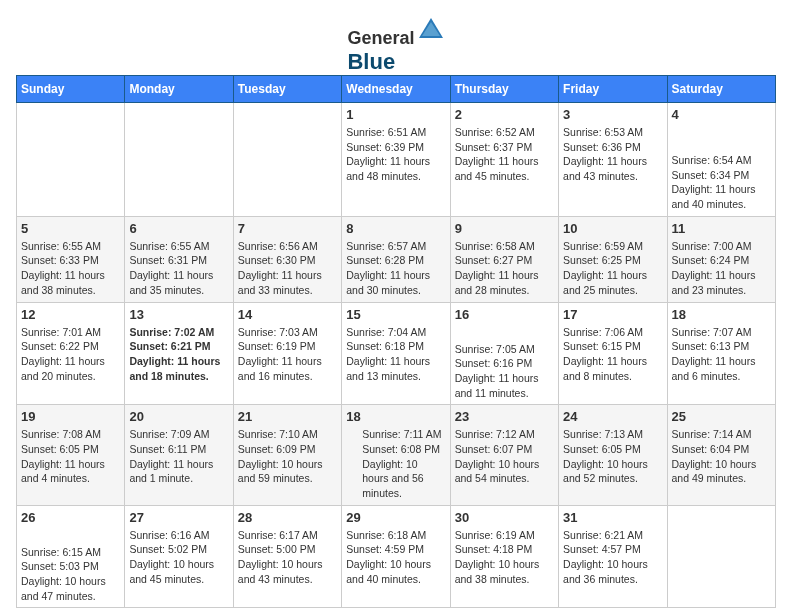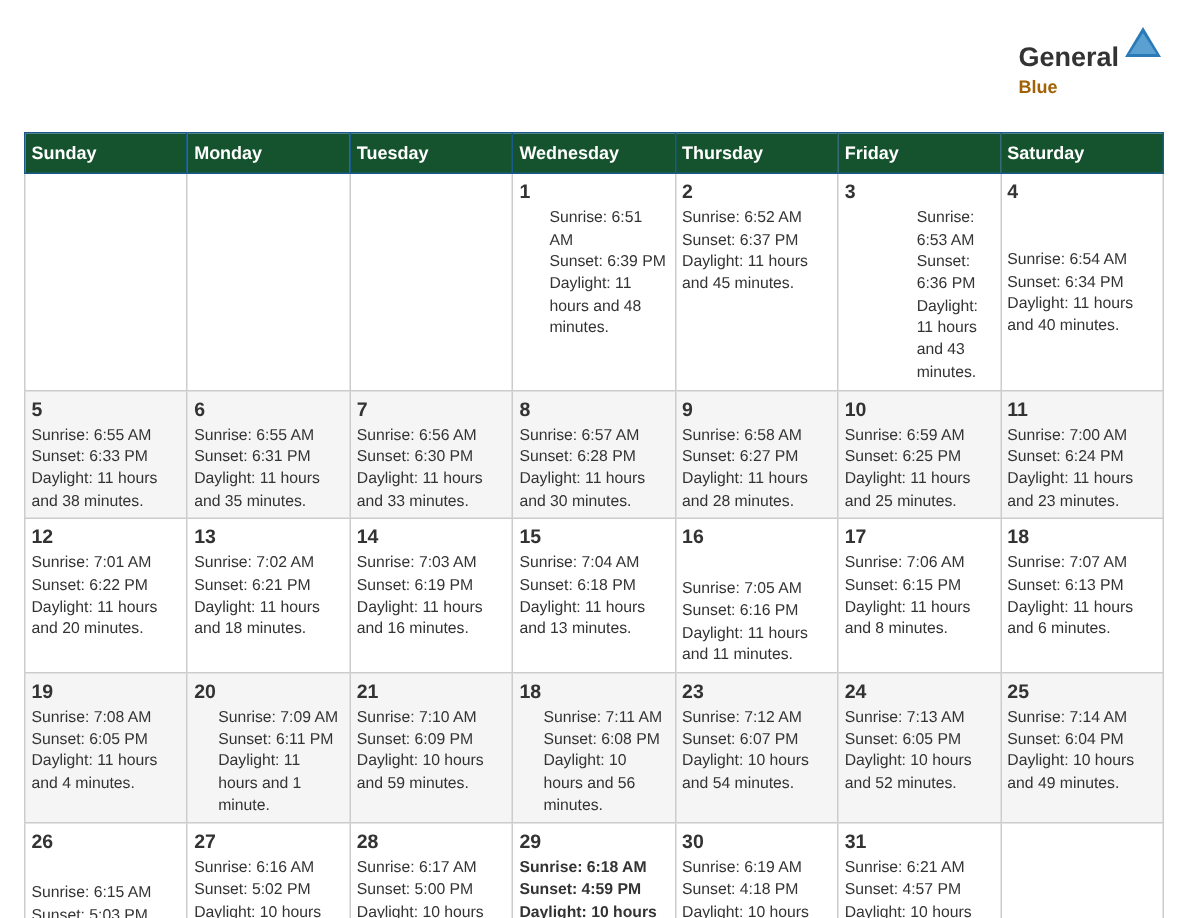--- a/index.html
+++ b/index.html
@@ -5,23 +5,23 @@
     * { box-sizing: border-box; margin: 0; padding: 0; }
     body {
       font-family: Arial, sans-serif;
       background: #fff;
       width: 792px;
       min-height: 612px;
       padding: 16px;
     }
     .header {
       display: flex;
-      justify-content: flex-end;
+      justify-content: center;
       align-items: flex-start;
-      margin-bottom: 21px;
+      margin-bottom: 0;
     }
     .logo {
       display: flex;
       align-items: center;
     }
     .logo-icon {
       width: 28px;
       height: 28px;
       margin-left: 2px;
     }
@@ -36,21 +36,21 @@
     .subtitle {
       font-size: 16px;
       color: #555;
     }
     table {
       width: 100%;
       border-collapse: collapse;
       font-size: 11px;
     }
     thead tr th {
-      background-color: #14532d;
+      background-color: #3b82f6;
       color: #fff;
       padding: 6px 4px;
       text-align: left;
       font-size: 12px;
       font-weight: bold;
       border: 1px solid #1a5a8a;
     }
     tbody tr td {
       border: 1px solid #ccc;
       vertical-align: top;
@@ -81,21 +81,21 @@
 <body>
 
 <div class="header">
   <div class="logo">
     <div>
       <span style="font-size:18px;font-weight:bold;color:#333;">General</span><svg class="logo-icon" viewBox="0 0 28 28" xmlns="http://www.w3.org/2000/svg">
         <polygon points="14,2 26,22 2,22" fill="#2a7ab8"></polygon>
         <polygon points="14,6 23,20 5,20" fill="#5aa0d0"></polygon>
       </svg>
       <br>
-      <span style="font-size:12px;font-weight:bold;color:#a16207;">Blue</span>
+      <span style="font-size:22px;font-weight:bold;color:#0c4a6e;">Blue</span>
     </div>
   </div>
   <div class="title-block">
     <div class="month-title"></div>
     <div class="subtitle"></div>
   </div>
 </div>
 
 <table>
   <thead>
@@ -109,33 +109,33 @@
         <th>Saturday</th>
       </tr>
   </thead>
   <tbody id="calendar-body">
   <tr>
         <td class="empty-cell"></td>
         <td class="empty-cell"></td>
         <td class="empty-cell"></td>
         <td>
           <div class="day-number">1</div>
-          <div class="day-info" style="white-space: pre-line; margin-left: 20px;">Sunrise: 6:51 AM
+          <div class="day-info" style="white-space: pre-line;">Sunrise: 6:51 AM
 Sunset: 6:39 PM
 Daylight: 11 hours and 48 minutes.</div>
         </td>
         <td>
           <div class="day-number">2</div>
           <div class="day-info" style="white-space: pre-line;">Sunrise: 6:52 AM
 Sunset: 6:37 PM
 Daylight: 11 hours and 45 minutes.</div>
         </td>
         <td>
           <div class="day-number">3</div>
-          <div class="day-info" style="white-space: pre-line; margin-left: 48px;">Sunrise: 6:53 AM
+          <div class="day-info" style="white-space: pre-line;">Sunrise: 6:53 AM
 Sunset: 6:36 PM
 Daylight: 11 hours and 43 minutes.</div>
         </td>
         <td>
           <div class="day-number">4</div>
           <div class="day-info" style="white-space: pre-line; margin-top: 31px;">Sunrise: 6:54 AM
 Sunset: 6:34 PM
 Daylight: 11 hours and 40 minutes.</div>
         </td>
       </tr>
@@ -185,21 +185,21 @@
       </tr>
       <tr>
         <td>
           <div class="day-number">12</div>
           <div class="day-info" style="white-space: pre-line;">Sunrise: 7:01 AM
 Sunset: 6:22 PM
 Daylight: 11 hours and 20 minutes.</div>
         </td>
         <td>
           <div class="day-number">13</div>
-          <div class="day-info" style="white-space: pre-line;">Sunrise: 7:02 AM
+          <div class="day-info" style="white-space: pre-line; font-weight: bold;">Sunrise: 7:02 AM
 Sunset: 6:21 PM
 Daylight: 11 hours and 18 minutes.</div>
         </td>
         <td>
           <div class="day-number">14</div>
           <div class="day-info" style="white-space: pre-line;">Sunrise: 7:03 AM
 Sunset: 6:19 PM
 Daylight: 11 hours and 16 minutes.</div>
         </td>
         <td>
@@ -229,21 +229,21 @@
       </tr>
       <tr>
         <td>
           <div class="day-number">19</div>
           <div class="day-info" style="white-space: pre-line;">Sunrise: 7:08 AM
 Sunset: 6:05 PM
 Daylight: 11 hours and 4 minutes.</div>
         </td>
         <td>
           <div class="day-number">20</div>
-          <div class="day-info" style="white-space: pre-line; margin-left: 16px;">Sunrise: 7:09 AM
+          <div class="day-info" style="white-space: pre-line;">Sunrise: 7:09 AM
 Sunset: 6:11 PM
 Daylight: 11 hours and 1 minute.</div>
         </td>
         <td>
           <div class="day-number">21</div>
           <div class="day-info" style="white-space: pre-line;">Sunrise: 7:10 AM
 Sunset: 6:09 PM
 Daylight: 10 hours and 59 minutes.</div>
         </td>
         <td>
@@ -285,21 +285,21 @@
 Daylight: 10 hours and 45 minutes.</div>
         </td>
         <td>
           <div class="day-number">28</div>
           <div class="day-info" style="white-space: pre-line;">Sunrise: 6:17 AM
 Sunset: 5:00 PM
 Daylight: 10 hours and 43 minutes.</div>
         </td>
         <td>
           <div class="day-number">29</div>
-          <div class="day-info" style="white-space: pre-line; font-weight: bold;">Sunrise: 6:18 AM
+          <div class="day-info" style="white-space: pre-line;">Sunrise: 6:18 AM
 Sunset: 4:59 PM
 Daylight: 10 hours and 40 minutes.</div>
         </td>
         <td>
           <div class="day-number">30</div>
           <div class="day-info" style="white-space: pre-line;">Sunrise: 6:19 AM
 Sunset: 4:18 PM
 Daylight: 10 hours and 38 minutes.</div>
         </td>
         <td>

